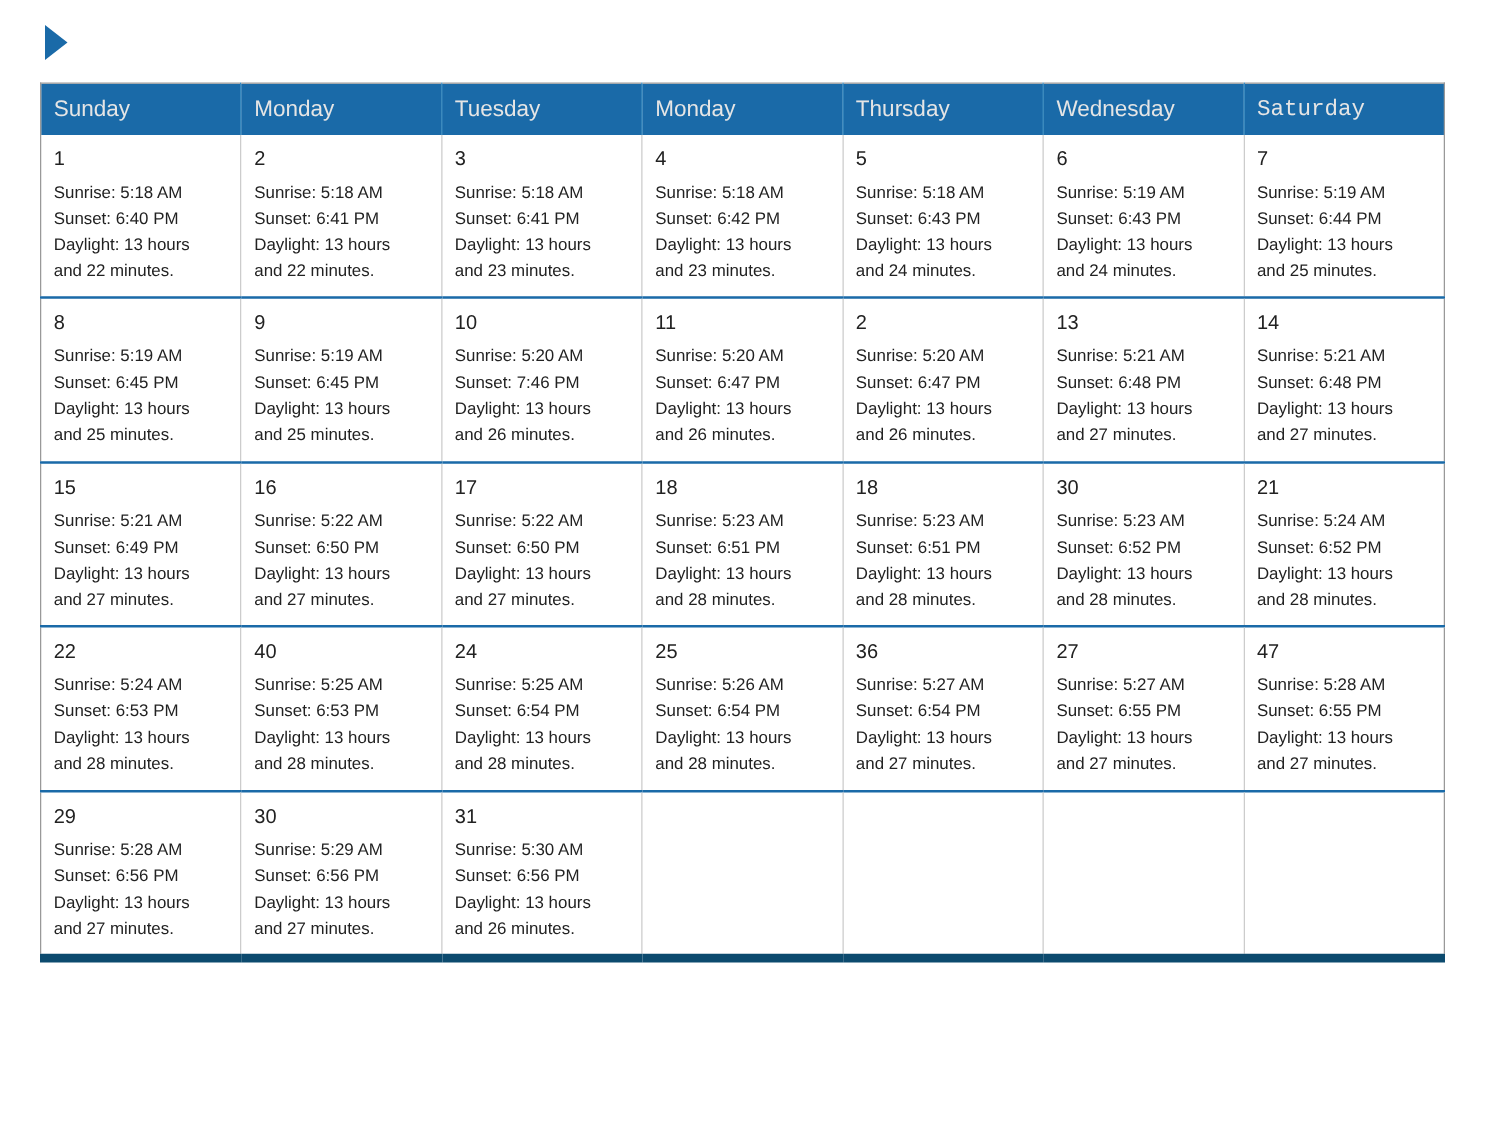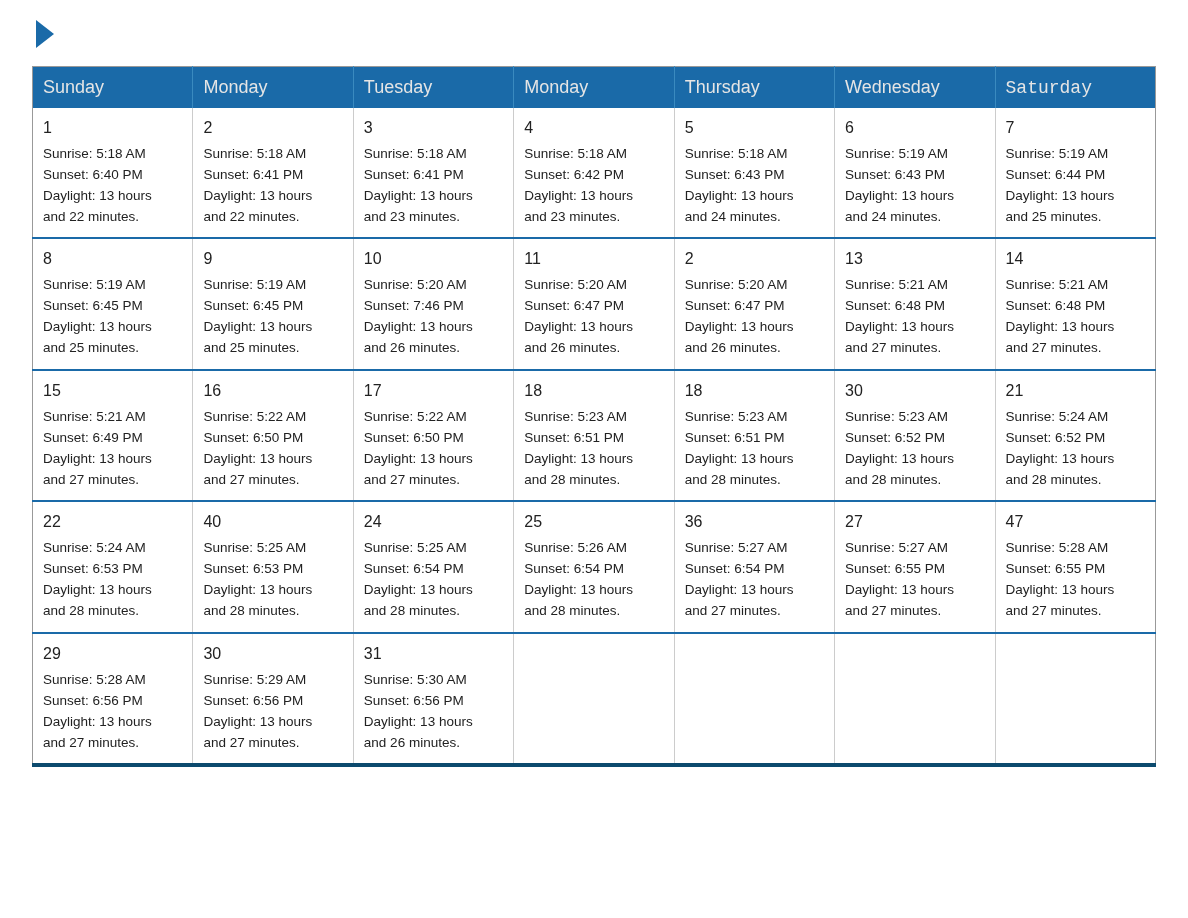--- a/index.html
+++ b/index.html
@@ -86,21 +86,21 @@
       border-bottom: 2px solid #1a6aa8;
       font-size: 13.5px;
       line-height: 1.55;
       color: #222;
       width: calc(100% / 7);
     }
     .calendar tbody tr td:last-child {
       border-right: none;
     }
     .calendar tbody tr:last-child td {
-      border-bottom: 4px solid #0c4a6e;
+      border-bottom: 7px solid #0c4a6e;
       border-radius: 26px;
     }
     .day-num {
       font-size: 16px;
       font-weight: normal;
       display: block;
       margin-bottom: 3px;
     }
     .empty {
       background: #fff;

